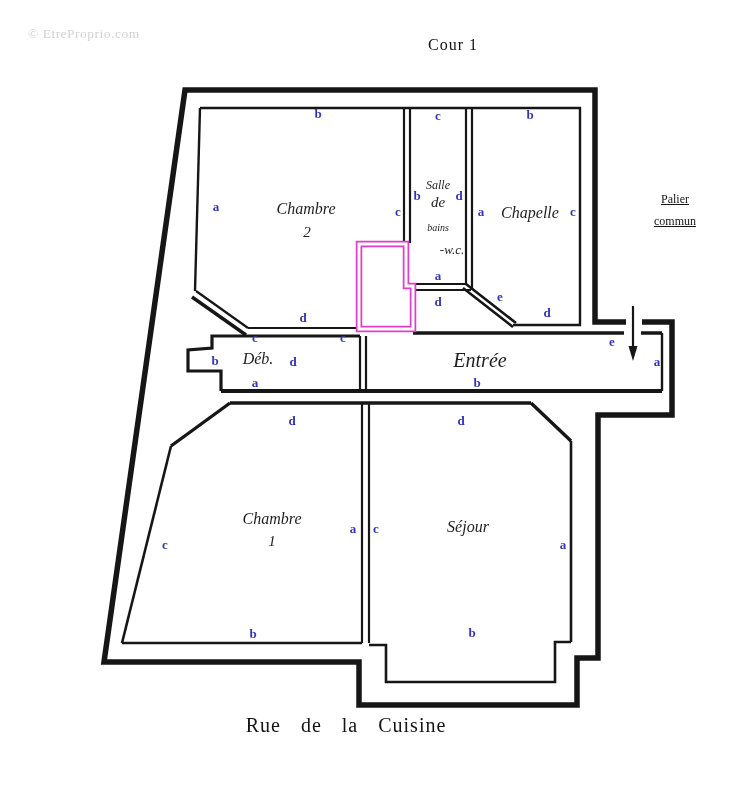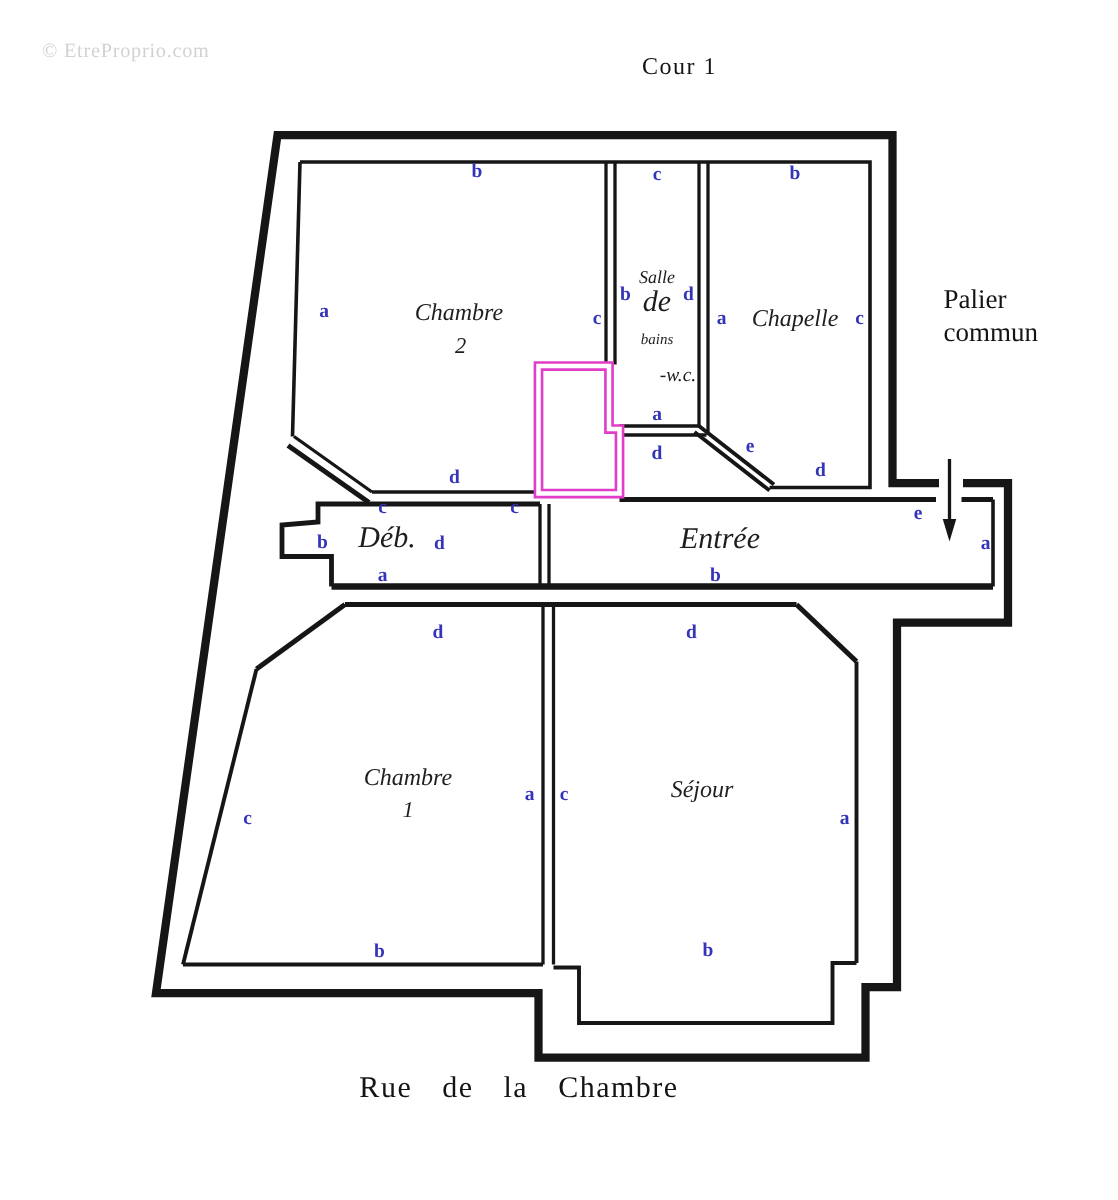--- a/index.html
+++ b/index.html
@@ -25,21 +25,21 @@
     position:absolute;transform:translate(-50%,-50%);
     font-style:italic;font-size:16px;color:var(--roomtext,#1e1e1e);
     white-space:nowrap;
     font-family:"Liberation Serif","DejaVu Serif",serif;
   }
   .outside-label{
     position:absolute;color:#141414;white-space:nowrap;
     font-family:"Liberation Serif","DejaVu Serif",serif;
   }
   .cour{left:385px;top:36px;font-size:16px;letter-spacing:1px;margin-left:43px;}
-  .palier{left:629px;top:188px;width:92px;font-size:18px;line-height:22px;}
+  .palier{left:629px;top:188px;width:92px;text-align:center;font-size:12px;line-height:22px;text-decoration:underline;}
   .rue{left:0px;top:714px;width:692px;text-align:center;font-size:20px;word-spacing:14px;letter-spacing:1px;}
   .watermark{
     position:absolute;left:28px;top:26px;
     font-family:Liberation Serif, serif;
     font-size:13.5px;letter-spacing:.5px;color:var(--wm,#d2d2d2);text-align:center;
   }
 </style>
 </head>
 <body>
 
@@ -90,25 +90,25 @@
     <g>
       <path stroke-width="2.2" d="M 633,306 L 633,349"></path>
       <polygon points="628.5,346 637.5,346 633,361"></polygon>
     </g>
   </svg>
 
   <div id="label-layer">
       <span class="rl" style="left: 306px; top: 209px; font-size: 16px;">Chambre</span>
       <span class="rl" style="left: 307px; top: 232px; font-size: 15px;">2</span>
       <span class="rl" style="left: 438px; top: 185px; font-size: 12px;">Salle</span>
-      <span class="rl" style="left: 438px; top: 202px; font-size: 20px;">de</span>
+      <span class="rl" style="left: 438px; top: 202px; font-size: 15px;">de</span>
       <span class="rl" style="left: 438px; top: 227px; font-size: 10px;">bains</span>
       <span class="rl" style="left: 452px; top: 250px; font-size: 13px;">-w.c.</span>
       <span class="rl" style="left: 530px; top: 213px; font-size: 16px;">Chapelle</span>
-      <span class="rl" style="left: 258px; top: 359px; font-size: 20px;">Déb.</span>
+      <span class="rl" style="left: 258px; top: 359px; font-size: 16px;">Déb.</span>
       <span class="rl" style="left: 480px; top: 360px; font-size: 20px;">Entrée</span>
       <span class="rl" style="left: 272px; top: 519px; font-size: 16px;">Chambre</span>
       <span class="rl" style="left: 272px; top: 541px; font-size: 15px;">1</span>
       <span class="rl" style="left: 468px; top: 527px; font-size: 16px;">Séjour</span>
       <span class="wl" style="left: 318px; top: 114px;">b</span>
       <span class="wl" style="left: 438px; top: 116px;">c</span>
       <span class="wl" style="left: 530px; top: 115px;">b</span>
       <span class="wl" style="left: 216px; top: 207px;">a</span>
       <span class="wl" style="left: 398px; top: 212px;">c</span>
       <span class="wl" style="left: 417px; top: 196px;">b</span>
@@ -140,14 +140,14 @@
 
   <div class="watermark">© EtreProprio.com</div>
 
   <div class="outside-label cour">Cour 1</div>
 
   <div class="outside-label palier">
     <span>Palier</span><br>
     <span>commun</span>
   </div>
 
-  <div class="outside-label rue">Rue  de  la  Chambre</div>
+  <div class="outside-label rue">Rue  de  la  Cuisine</div>
 </div>
 
 </body></html>

